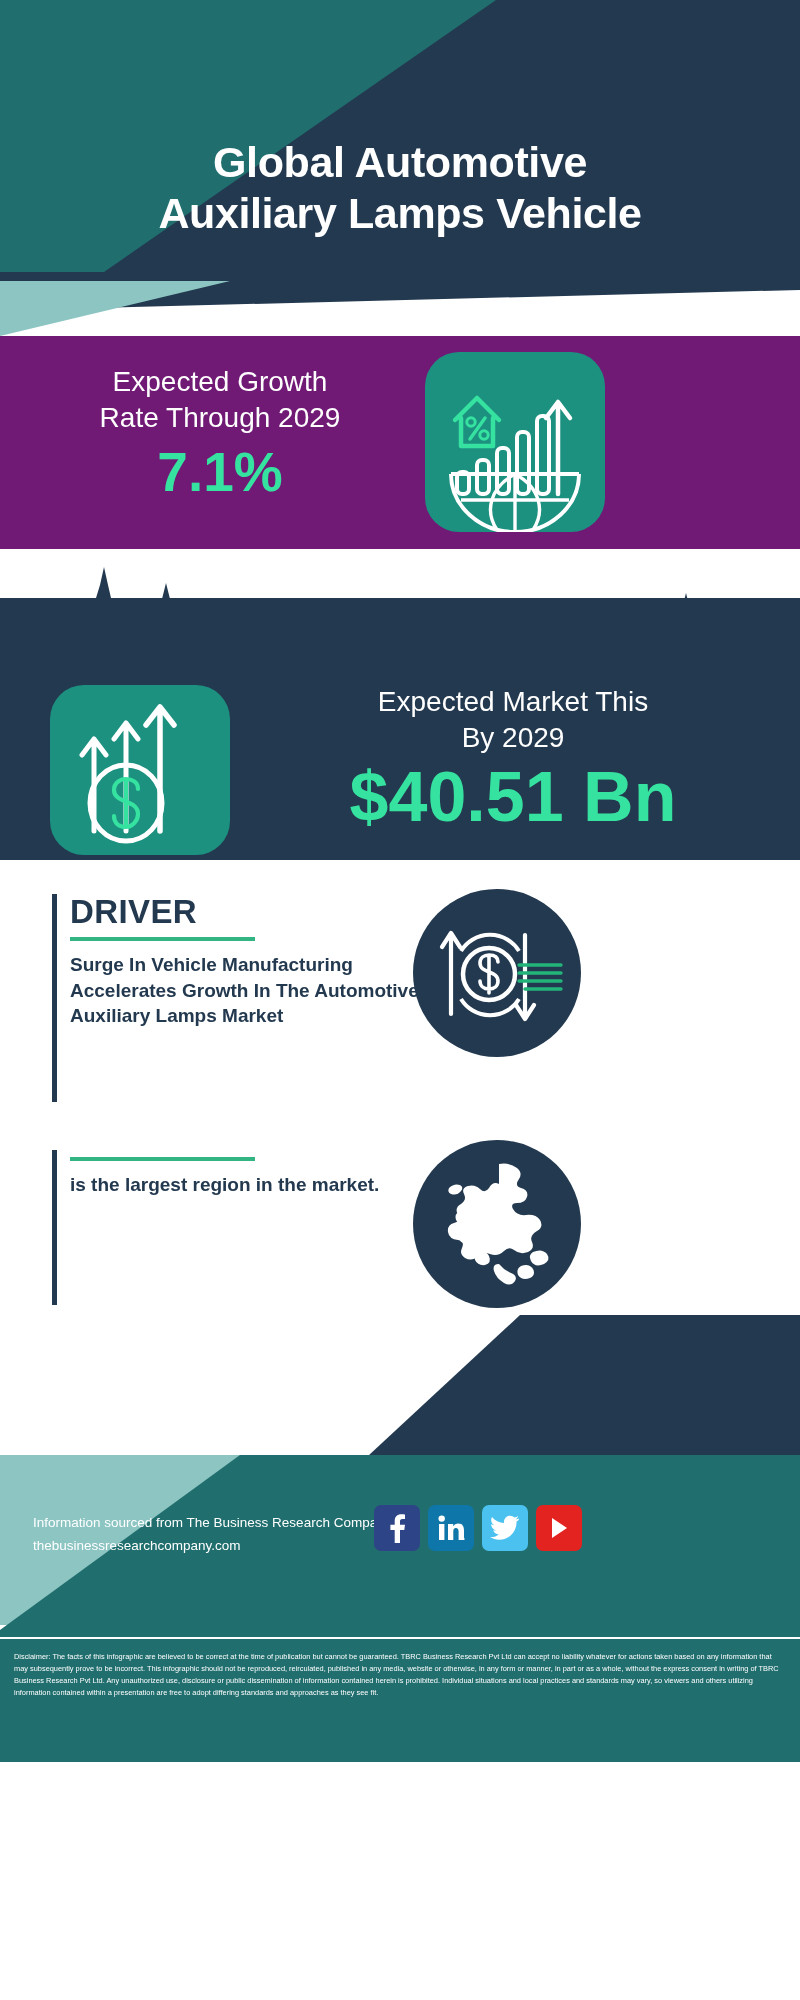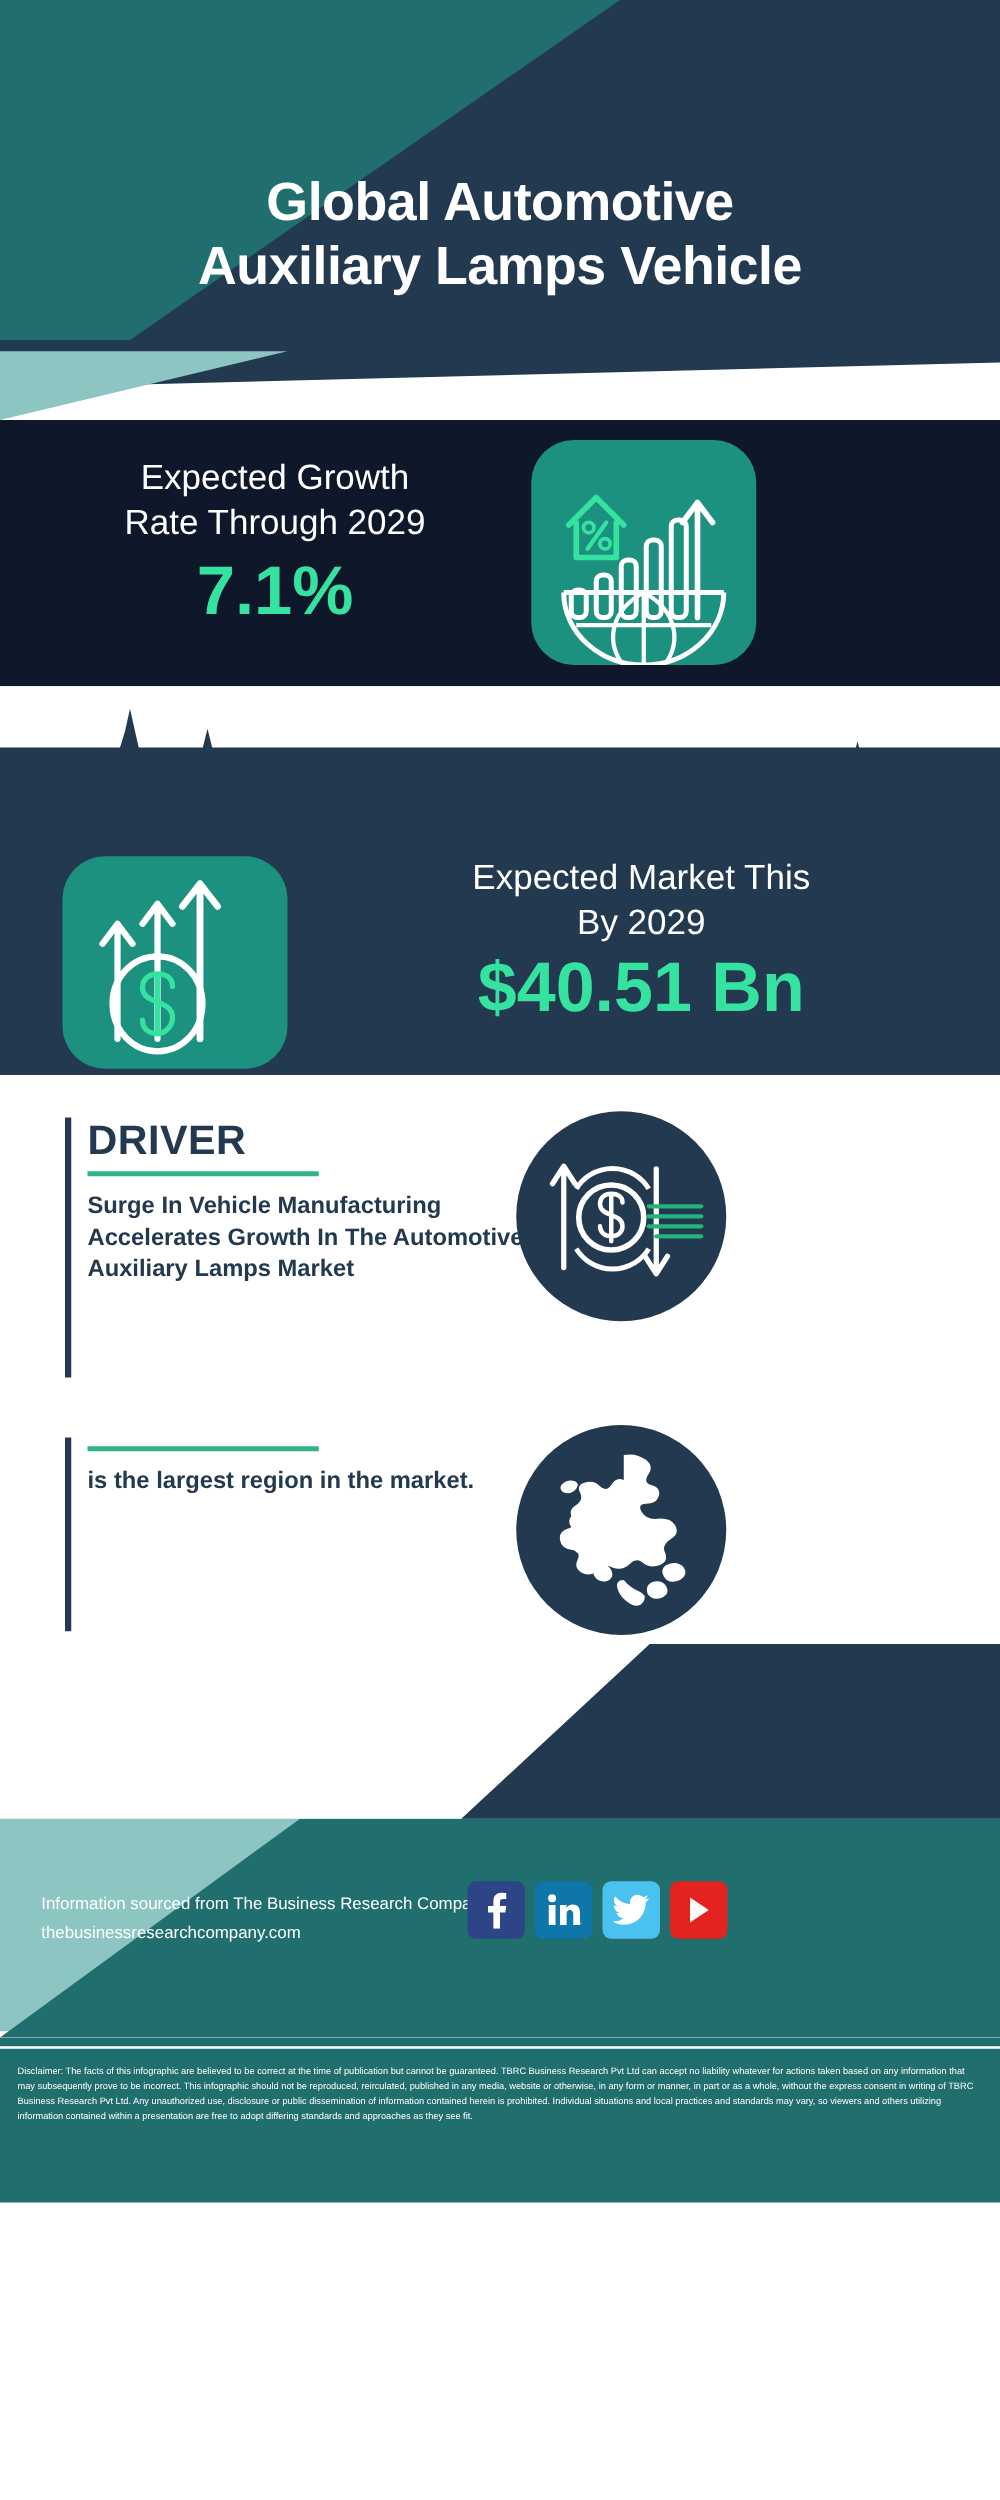--- a/index.html
+++ b/index.html
@@ -19,39 +19,39 @@
      line-height:1.18;letter-spacing:-0.4px;text-align:center;white-space:nowrap;}
 
   
   .band{position:absolute;left:0;top:272px;width:800px;height:64px;background:#fff;overflow:hidden;}
   .band-navy{position:absolute;left:0;top:0;width:800px;height:64px;background:#23394f;
      clip-path:polygon(0 0,100% 0,100% 28%,0 60%);}
   .band-teal-lt2{position:absolute;left:0;top:0;width:230px;height:64px;background:#8cc5c2;
      clip-path:polygon(0 14%,100% 14%,0 100%);}
 
   
-  .growth{position:absolute;left:0;top:336px;width:800px;height:213px;background:#0f172a;}
+  .growth{position:absolute;left:0;top:336px;width:800px;height:213px;background:#701a75;}
   .growth-txt{position:absolute;left:30px;top:28px;width:380px;text-align:center;}
   .growth-label{color:#ffffff;font-size:28px;line-height:1.28;font-weight:400;}
   .growth-value{color:#36e2a0;font-size:55px;font-weight:bold;line-height:1.05;margin-top:8px;}
   .growth-icon{position:absolute;left:425px;top:16px;width:180px;height:180px;
      background:#1c9180;border-radius:34px;}
 
   
   .sky{position:absolute;left:0;top:549px;width:800px;height:311px;background:#fff;overflow:hidden;}
   .sky-fill{position:absolute;left:0;bottom:0;width:800px;height:262px;background:#23394f;}
   .sky-svg{position:absolute;left:0;top:0;width:800px;height:130px;}
 
   
   .market{position:absolute;left:0;top:680px;width:800px;height:180px;}
   .market-icon{position:absolute;left:50px;top:5px;width:180px;height:170px;
      background:#1c9180;border-radius:34px;}
   .market-txt{position:absolute;left:243px;top:4px;width:540px;text-align:center;}
   .market-label{color:#ffffff;font-size:28px;line-height:1.3;}
-  .market-value{color:#36e2a0;font-size:56px;font-weight:bold;line-height:1.05;margin-top:4px;}
+  .market-value{color:#36e2a0;font-size:70px;font-weight:bold;line-height:1.05;margin-top:4px;}
 
   
   .content{position:absolute;left:0;top:860px;width:800px;height:455px;background:#fff;}
   .card{position:absolute;left:24px;width:380px;margin-left:28px;}
   .card .bar{position:absolute;left:0;top:0;width:5px;background:#23394f;}
   .card-inner{margin-left:18px;}
   .card-title{font-size:33px;font-weight:bold;color:#23394f;letter-spacing:0.4px;line-height:1.1;}
   .card-rule{width:185px;height:4px;background:#33b583;margin:7px 0 11px 0;}
   .card-body{font-size:19px;font-weight:bold;color:#23394f;line-height:1.33;}
   .card-circle{position:absolute;width:168px;height:168px;border-radius:50%;background:#23394f;}

